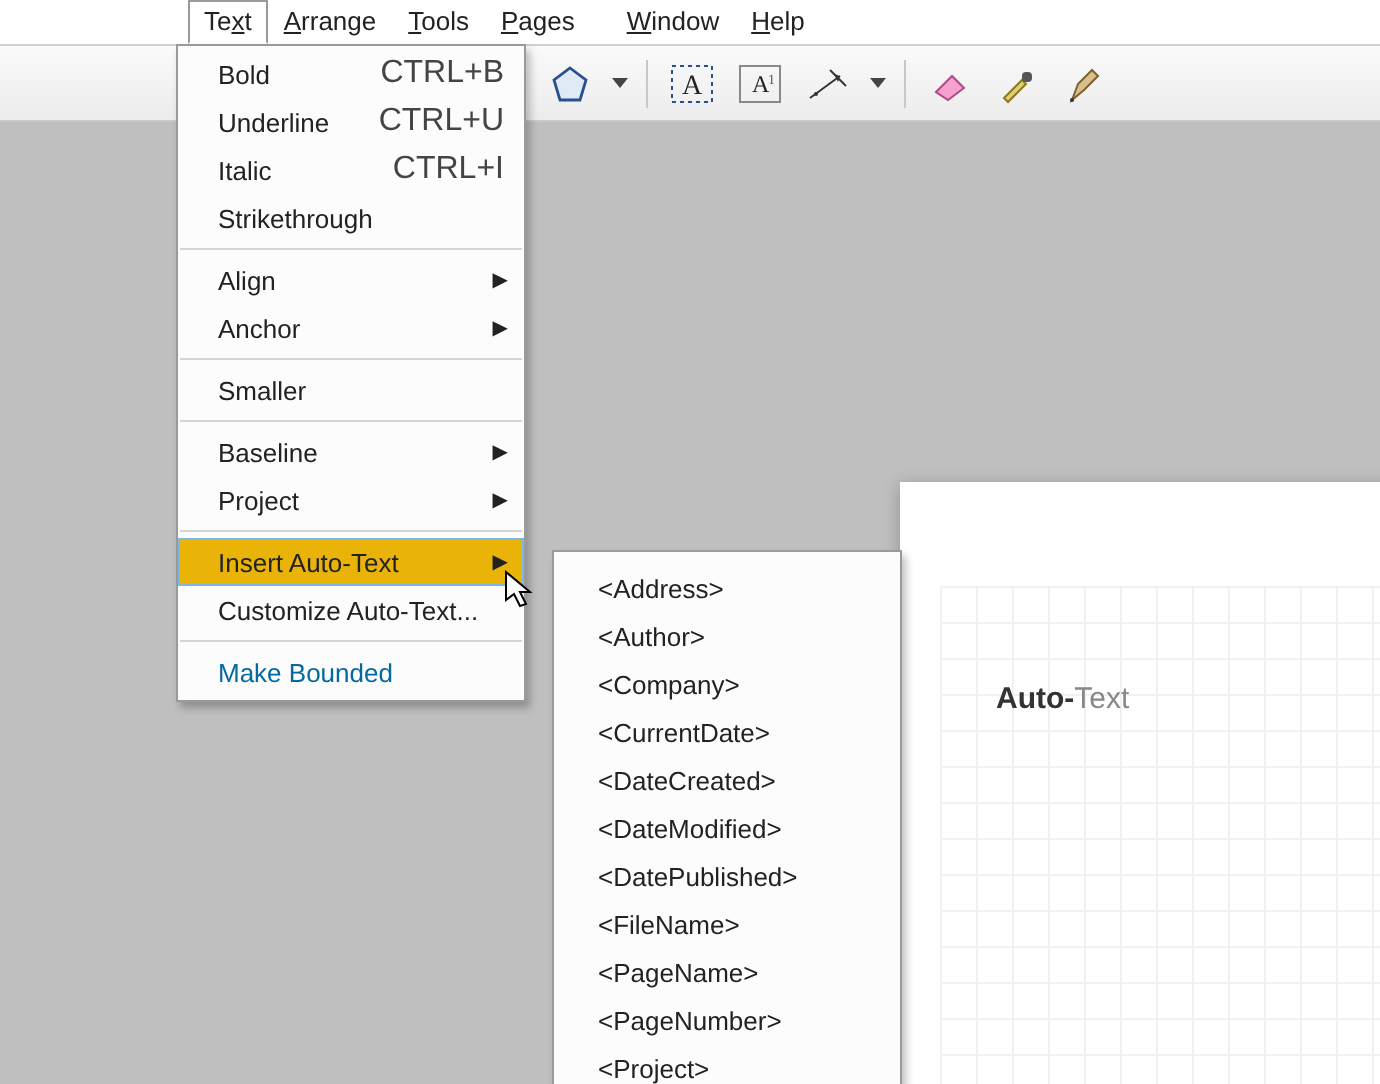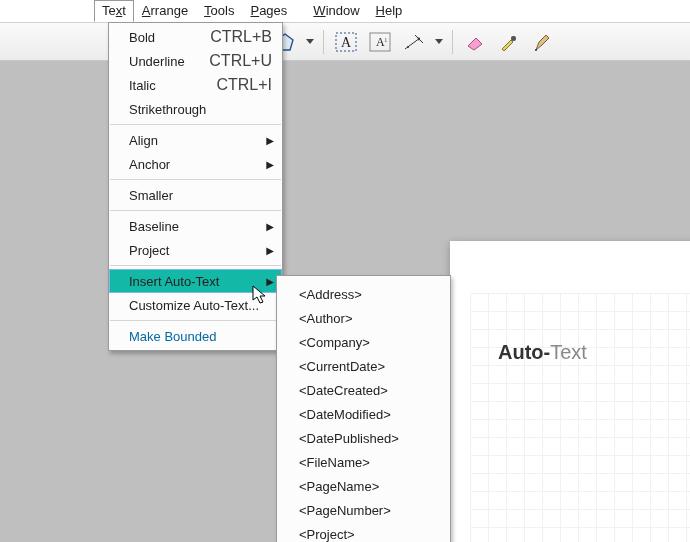--- a/index.html
+++ b/index.html
@@ -89,30 +89,30 @@
     background-image:
       linear-gradient(#eef2f6 1px, transparent 1px),
       linear-gradient(90deg, #eef2f6 1px, transparent 1px);
     background-size: 18px 18px;
     margin: 52px 0 0 20px;
   }
   .page-label {
     position: absolute;
     top: 100px;
     left: 48px;
-    font-size: 20px;
+    font-size: 15px;
     color: #555;
   }
   .page-label b { font-weight: 600; color: #333; }
 
   
   .menu {
     position: absolute;
     top: 22px;
-    left: 108px;
+    left: 88px;
     width: 175px;
     background: #fcfcfc;
     border: 1px solid #9a9a9a;
     box-shadow: 2px 3px 4px rgba(0,0,0,0.25);
     z-index: 10;
     padding: 2px 0;
   }
   .menu .row {
     display: flex;
     align-items: center;
@@ -129,21 +129,21 @@
     font-size: 10px;
     color: #222;
   }
   .menu .sep {
     height: 1px;
     background: #d4d4d4;
     margin: 3px 1px;
   }
   .menu .row.disabled { color: #0369a1; }
   .menu .row.highlight {
-    background: #14b8a6;
+    background: #eab308;
     outline: 1px solid #7bb7e8;
     outline-offset: -1px;
   }
 
   
   .submenu {
     position: absolute;
     top: 275px;
     left: 276px;
     width: 175px;

